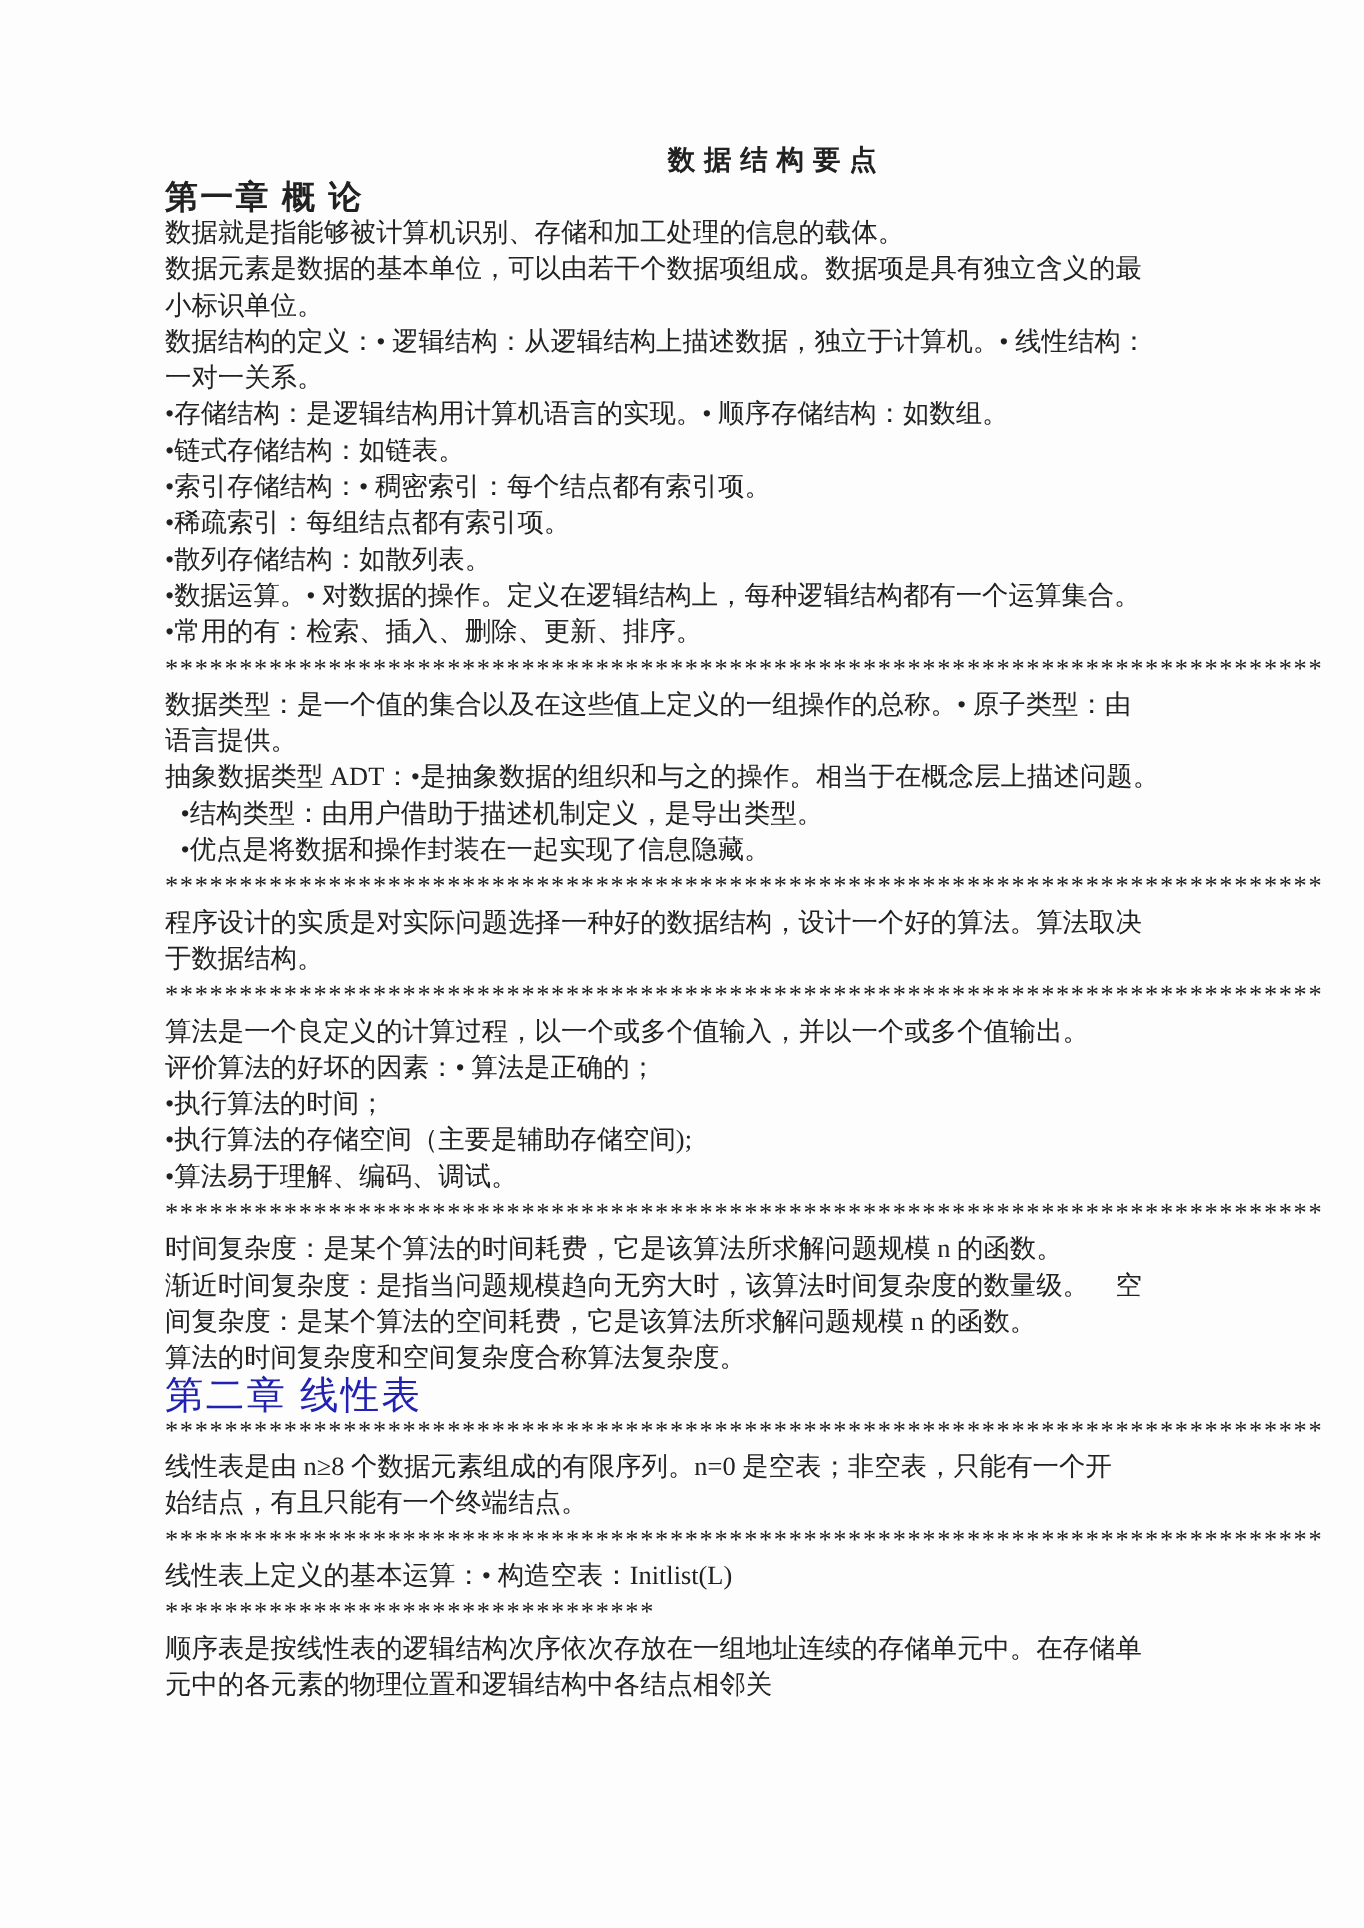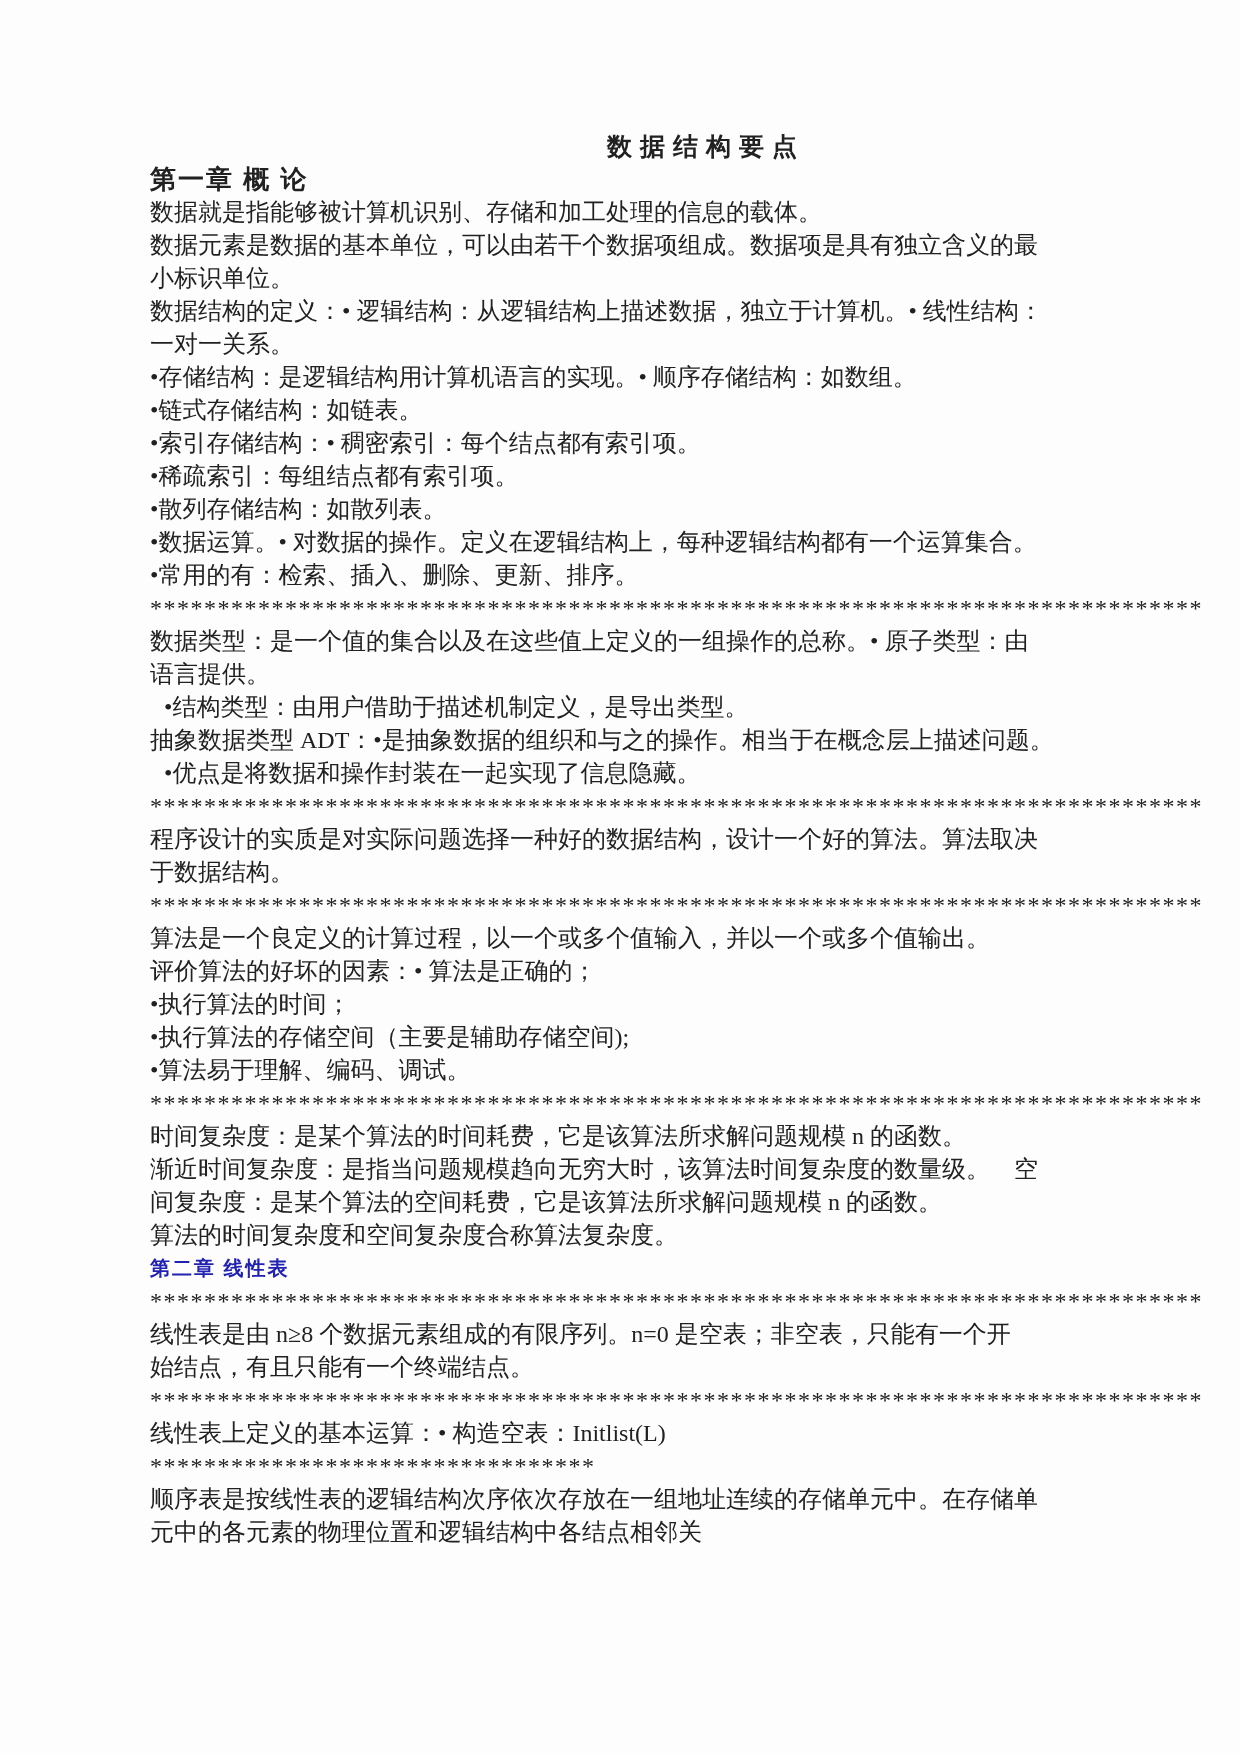--- a/index.html
+++ b/index.html
@@ -30,27 +30,27 @@
   .title {
     font-family: "Liberation Sans", "DejaVu Sans", sans-serif;
     font-weight: bold;
     font-size: 25px;
     letter-spacing: 8px;
     padding-left: 457px;
   }
   .h1 {
     font-family: "Liberation Sans", "DejaVu Sans", sans-serif;
     font-weight: bold;
-    font-size: 26px;
+    font-size: 30px;
     letter-spacing: 2px;
   }
   .h2 {
     font-family: "Liberation Sans", "DejaVu Sans", sans-serif;
-    font-weight: bold;
-    font-size: 20px;
+    font-weight: normal;
+    font-size: 35px;
     letter-spacing: 2px;
   }
   .stars {
     letter-spacing: 1.5px;
   }
   .indent1 {
     padding-left: 14px;
   }
 </style>
 </head>
@@ -68,22 +68,22 @@
       <div class="line">•存储结构：是逻辑结构用计算机语言的实现。• 顺序存储结构：如数组。</div>
       <div class="line">•链式存储结构：如链表。</div>
       <div class="line">•索引存储结构：• 稠密索引：每个结点都有索引项。</div>
       <div class="line">•稀疏索引：每组结点都有索引项。</div>
       <div class="line">•散列存储结构：如散列表。</div>
       <div class="line">•数据运算。• 对数据的操作。定义在逻辑结构上，每种逻辑结构都有一个运算集合。</div>
       <div class="line">•常用的有：检索、插入、删除、更新、排序。</div>
       <div class="line stars">******************************************************************************</div>
       <div class="line">数据类型：是一个值的集合以及在这些值上定义的一组操作的总称。• 原子类型：由</div>
       <div class="line">语言提供。</div>
+      <div class="line">抽象数据类型 ADT：•是抽象数据的组织和与之的操作。相当于在概念层上描述问题。</div>
       <div class="line indent1">•结构类型：由用户借助于描述机制定义，是导出类型。</div>
-      <div class="line">抽象数据类型 ADT：•是抽象数据的组织和与之的操作。相当于在概念层上描述问题。</div>
       <div class="line indent1">•优点是将数据和操作封装在一起实现了信息隐藏。</div>
       <div class="line stars">******************************************************************************</div>
       <div class="line">程序设计的实质是对实际问题选择一种好的数据结构，设计一个好的算法。算法取决</div>
       <div class="line">于数据结构。</div>
       <div class="line stars">******************************************************************************</div>
       <div class="line">算法是一个良定义的计算过程，以一个或多个值输入，并以一个或多个值输出。</div>
       <div class="line">评价算法的好坏的因素：• 算法是正确的；</div>
       <div class="line">•执行算法的时间；</div>
       <div class="line">•执行算法的存储空间（主要是辅助存储空间);</div>
       <div class="line">•算法易于理解、编码、调试。</div>

